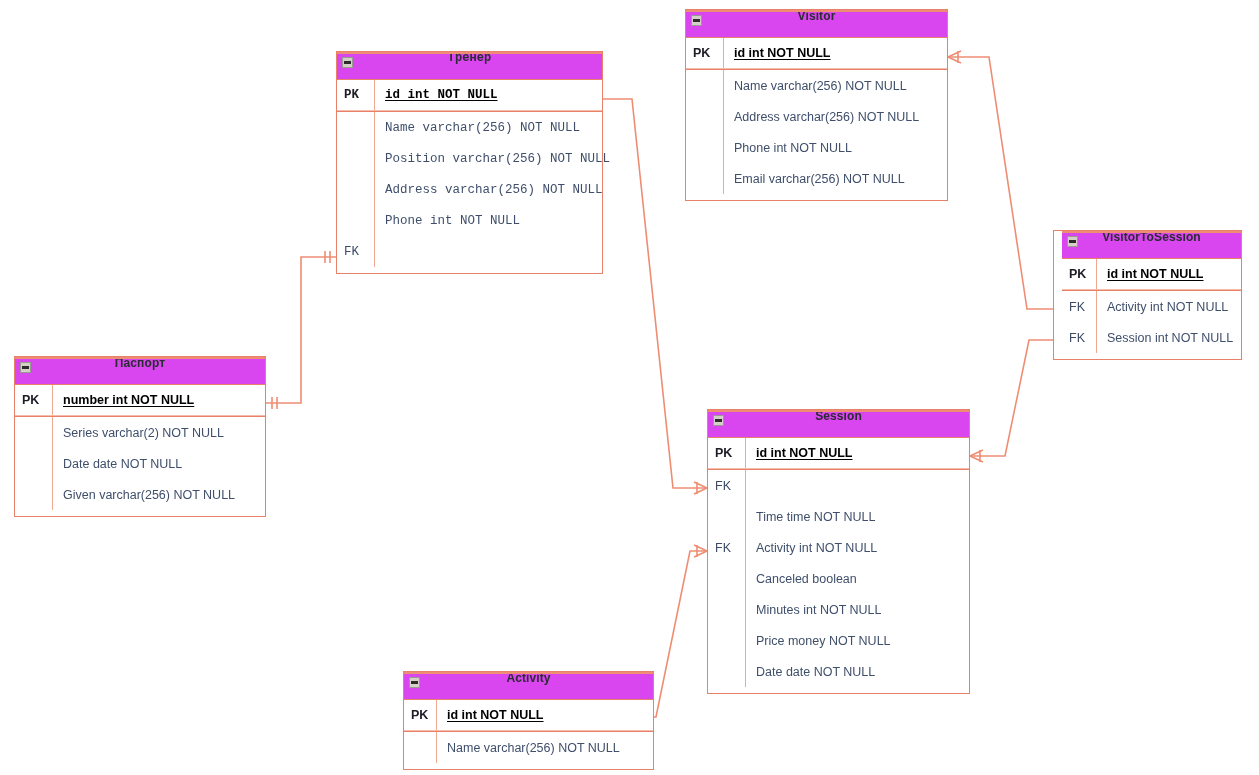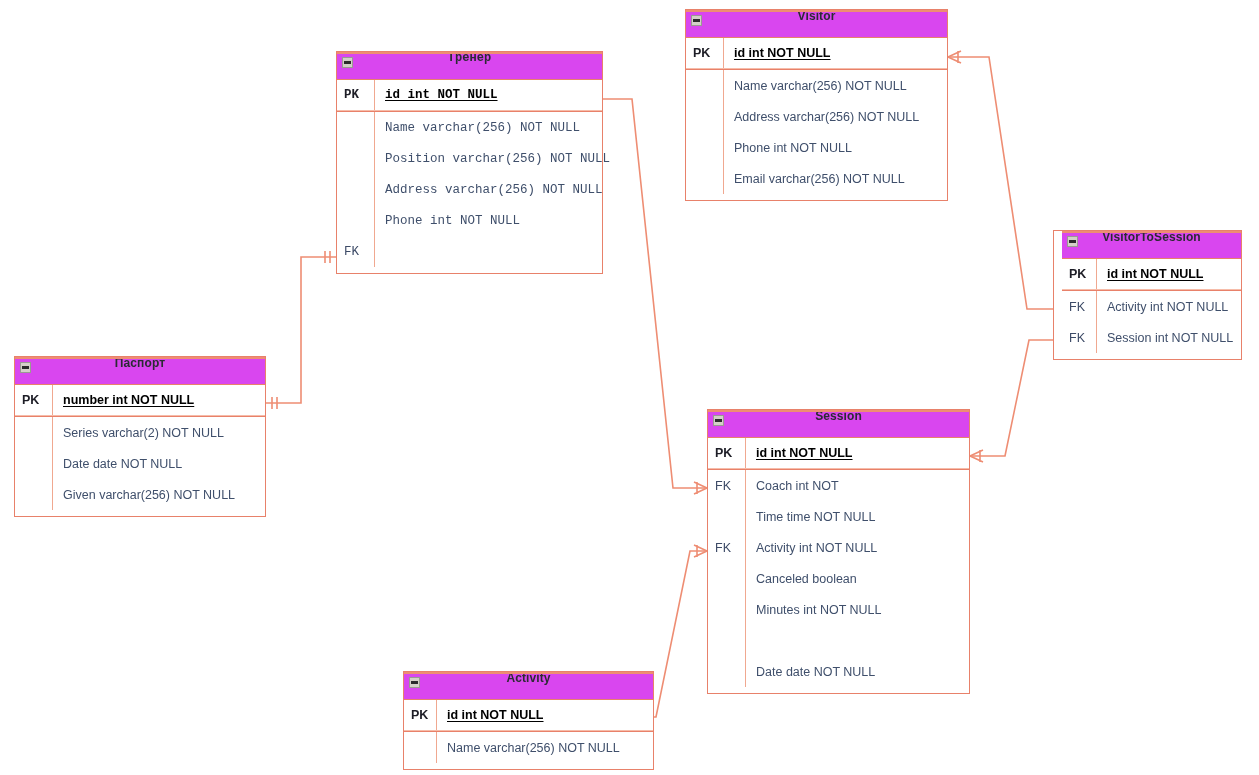--- a/index.html
+++ b/index.html
@@ -305,40 +305,40 @@
           <span class="entity-title">Session</span>
         </div>
         <div class="rows">
           <div class="row pk-row">
             <div class="key-cell pk" style="flex-basis: 38px;">PK</div>
             <div class="attr-cell pk">id int NOT NULL</div>
           </div>
           <div class="attrs-block body-pad">
             <div class="row">
               <div class="key-cell" style="flex-basis: 38px;">FK</div>
-              <div class="attr-cell">Coach int NOT</div>
             </div>
             <div class="row">
               <div class="key-cell" style="flex-basis: 38px;"></div>
               <div class="attr-cell">Time time NOT NULL</div>
             </div>
             <div class="row">
               <div class="key-cell" style="flex-basis: 38px;">FK</div>
               <div class="attr-cell">Activity int NOT NULL</div>
             </div>
             <div class="row">
               <div class="key-cell" style="flex-basis: 38px;"></div>
               <div class="attr-cell">Canceled boolean</div>
             </div>
             <div class="row">
               <div class="key-cell" style="flex-basis: 38px;"></div>
               <div class="attr-cell">Minutes int NOT NULL</div>
             </div>
             <div class="row">
               <div class="key-cell" style="flex-basis: 38px;"></div>
+              <div class="attr-cell">Price money NOT NULL</div>
             </div>
             <div class="row">
               <div class="key-cell" style="flex-basis: 38px;"></div>
               <div class="attr-cell">Date date NOT NULL</div>
             </div>
           </div>
         </div>
       </div>
       <div class="entity" style="left: 403px; top: 671px; width: 251px;">
         <div class="entity-header">

